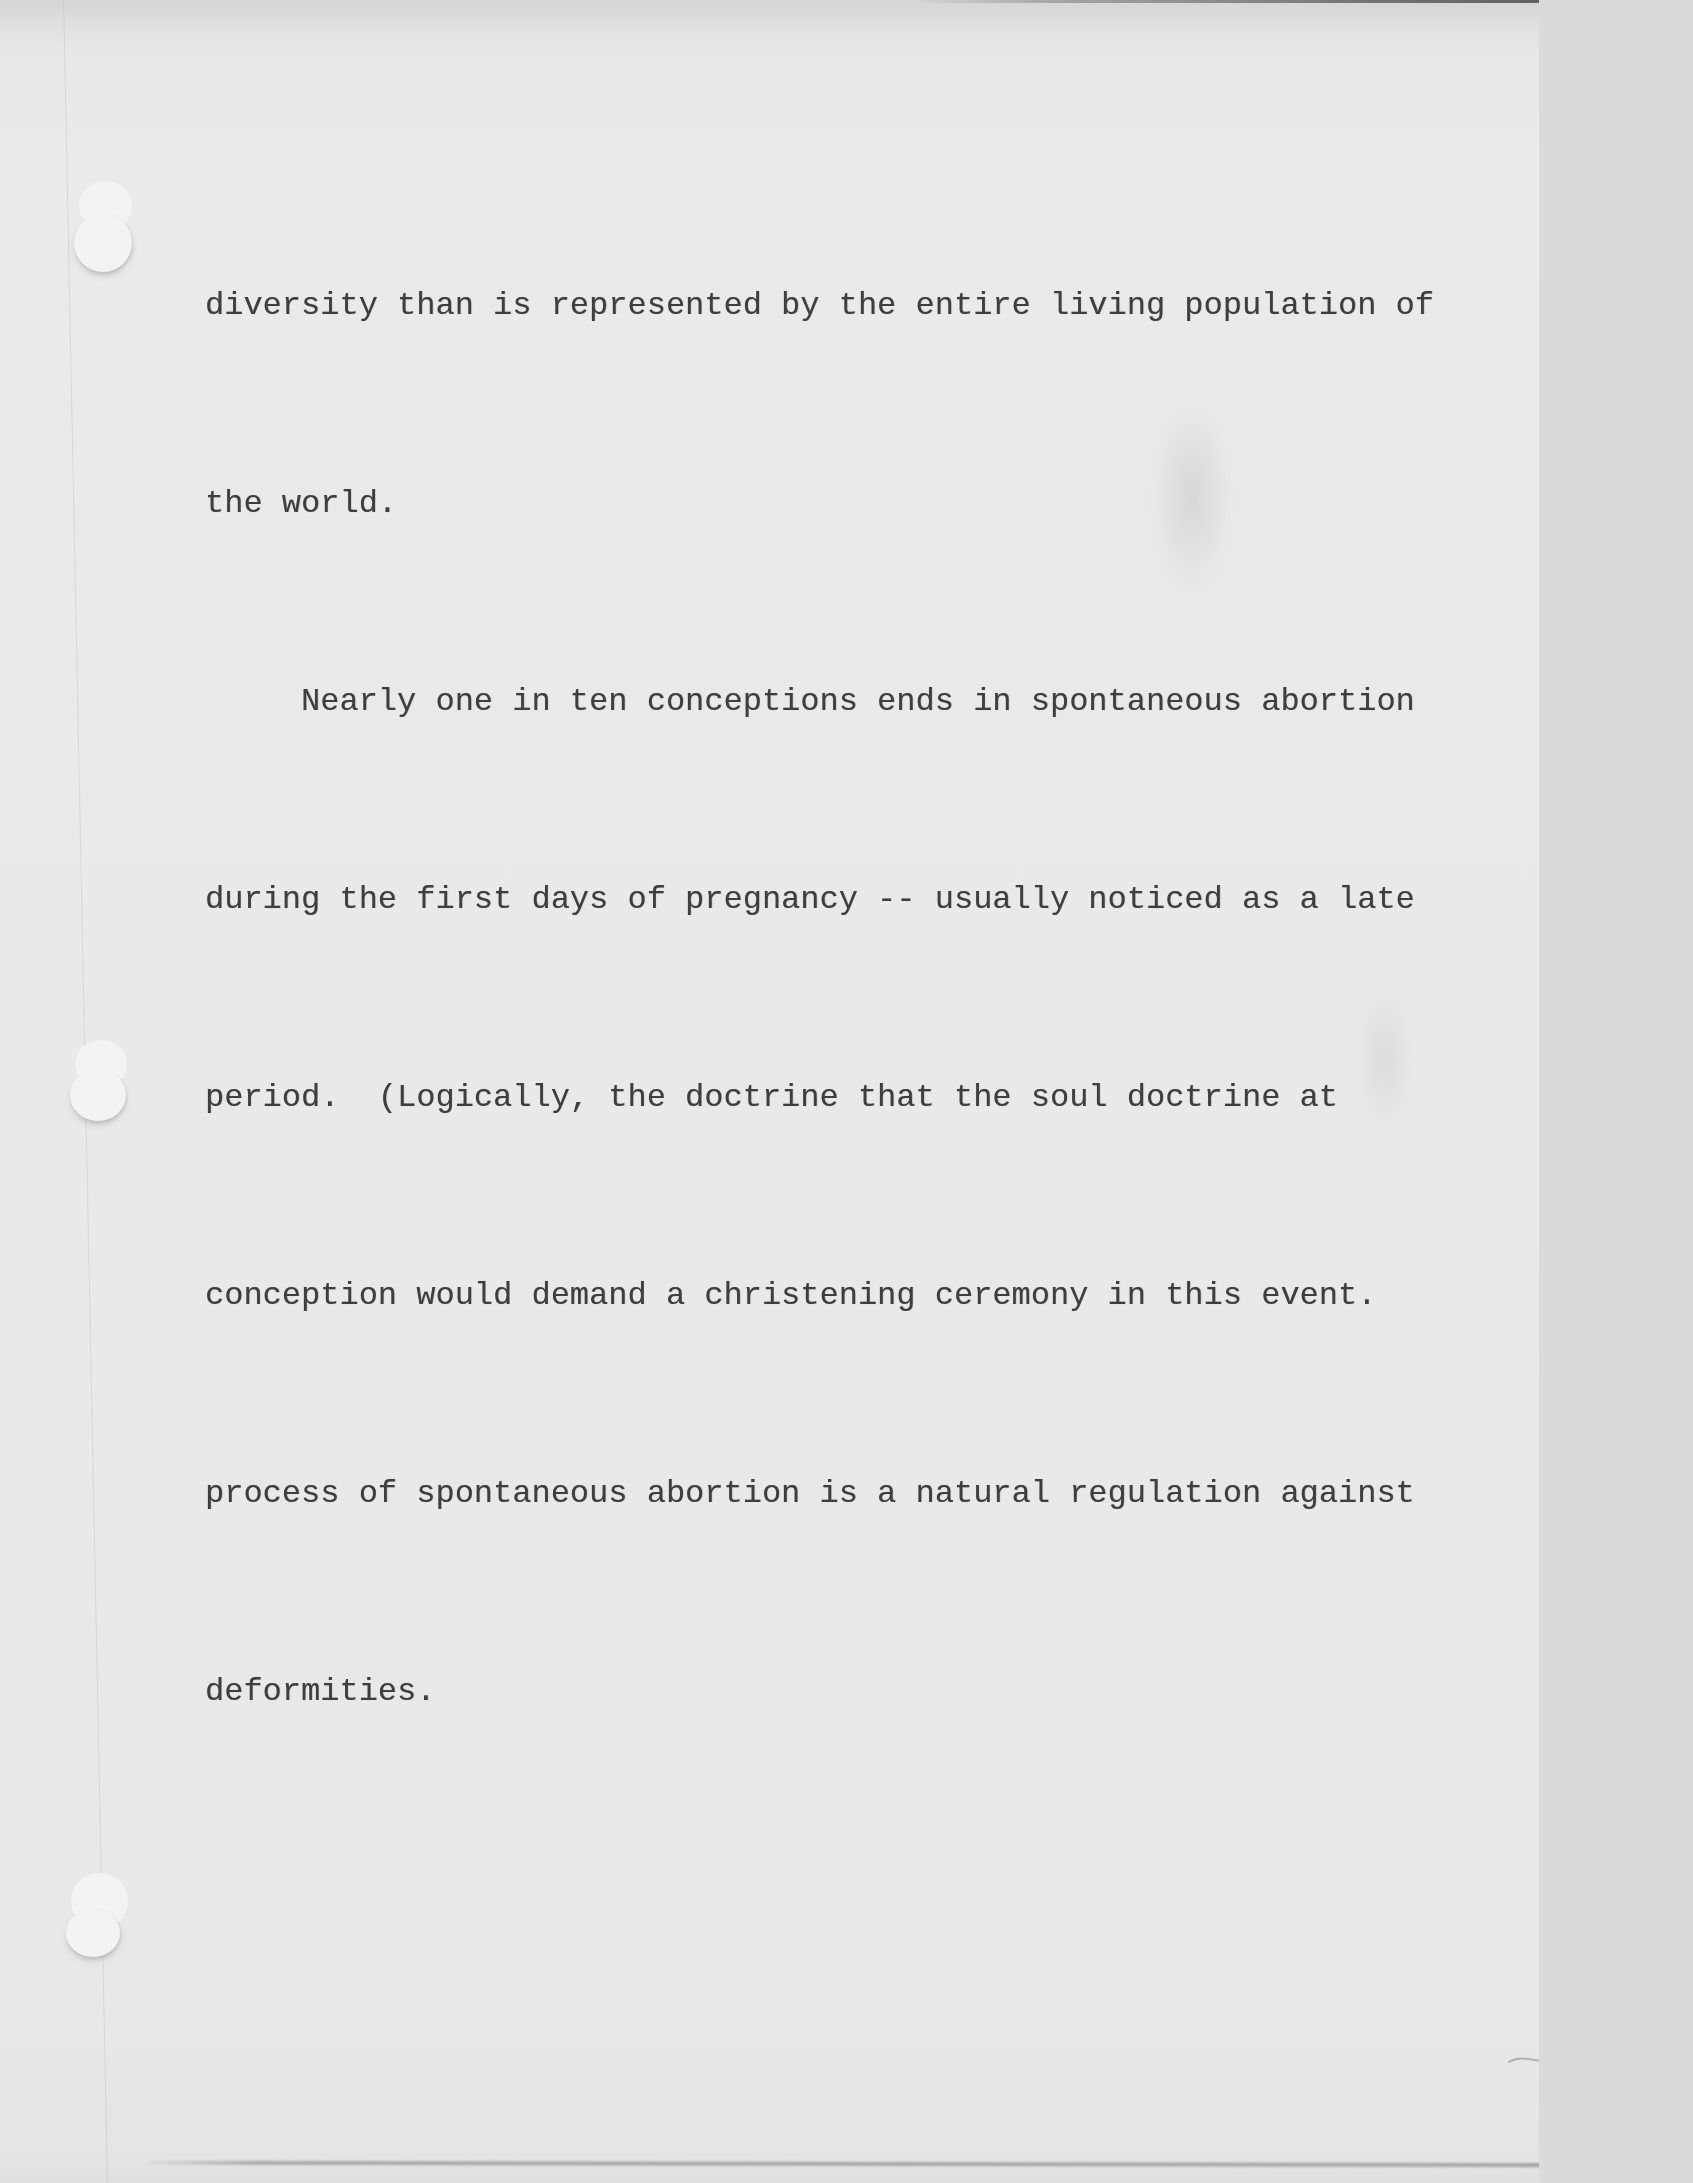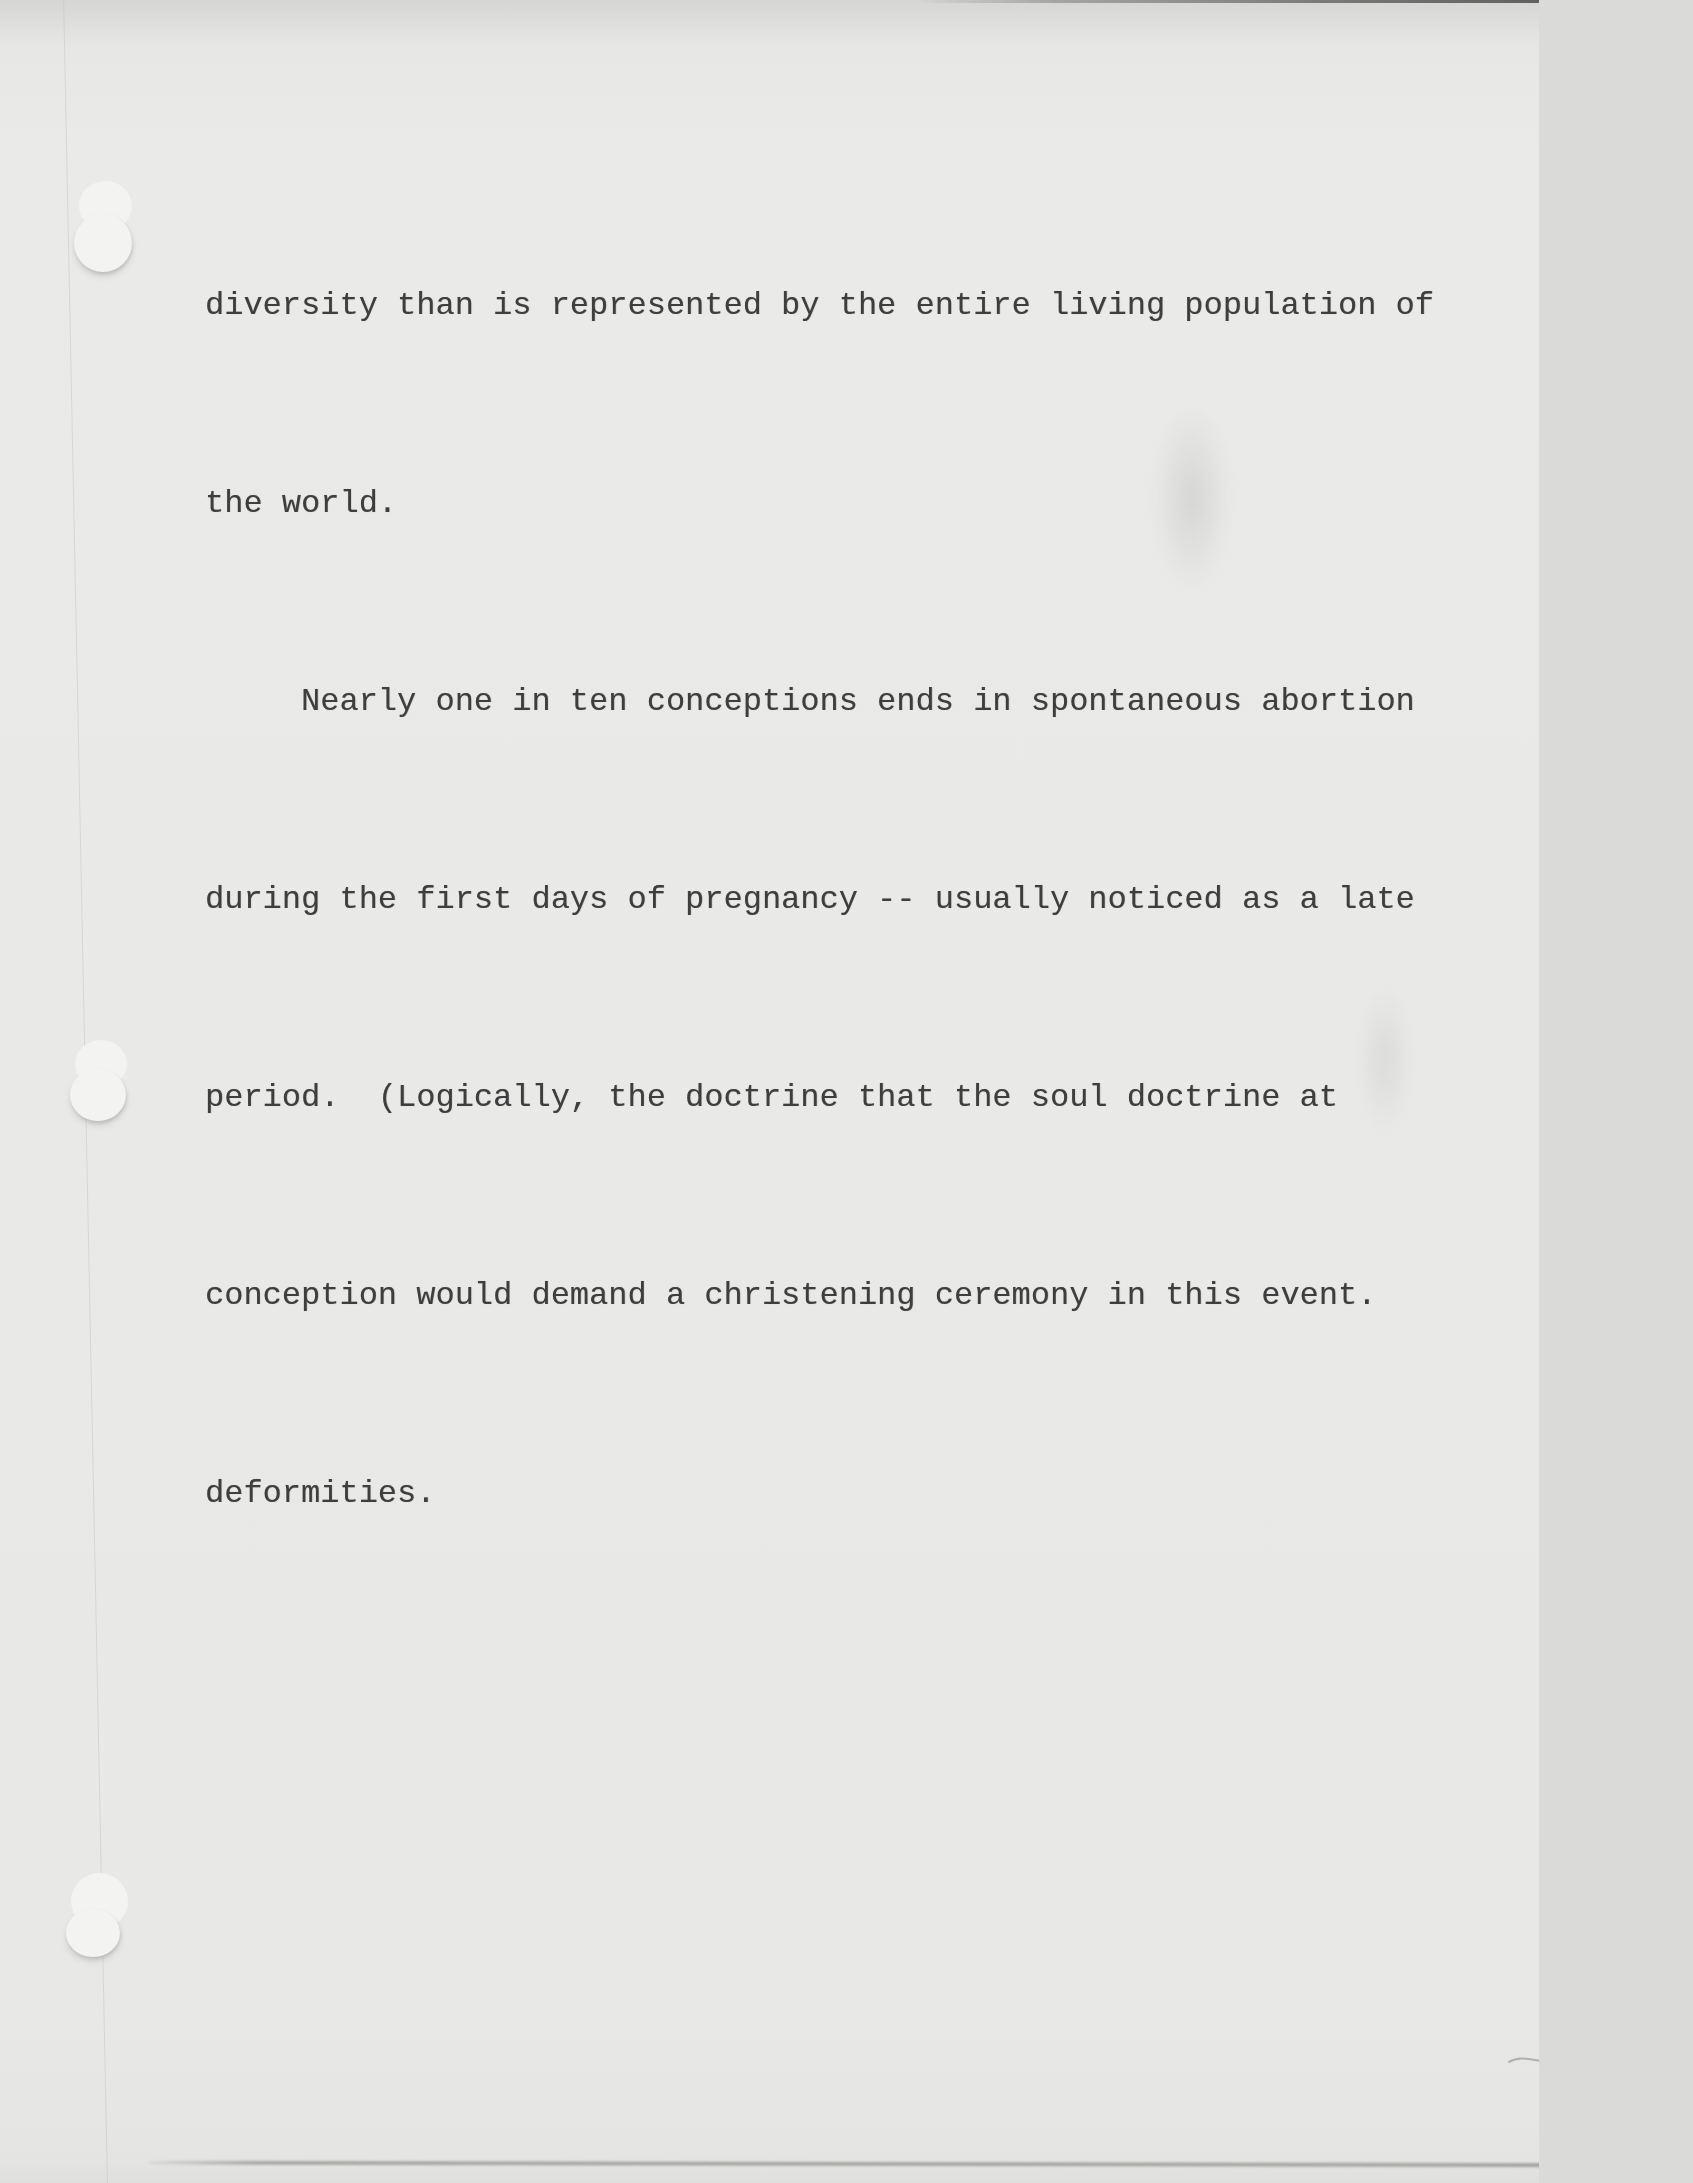--- a/index.html
+++ b/index.html
@@ -97,20 +97,21 @@
 
   <div class="page-number">10</div>
 
   <div class="text-block">
     <div class="line">diversity than is represented by the entire living population of</div>
     <div class="line">the world.</div>
     <div class="line">     Nearly one in ten conceptions ends in spontaneous abortion</div>
     <div class="line">during the first days of pregnancy -- usually noticed as a late</div>
     <div class="line">period.  (Logically, the doctrine that the soul doctrine at</div>
     <div class="line">conception would demand a christening ceremony in this event.</div>
+    <div class="line">process of spontaneous abortion is a natural regulation against</div>
     <div class="line">deformities.</div>
     
     
     
     
     
     
     
     
     

